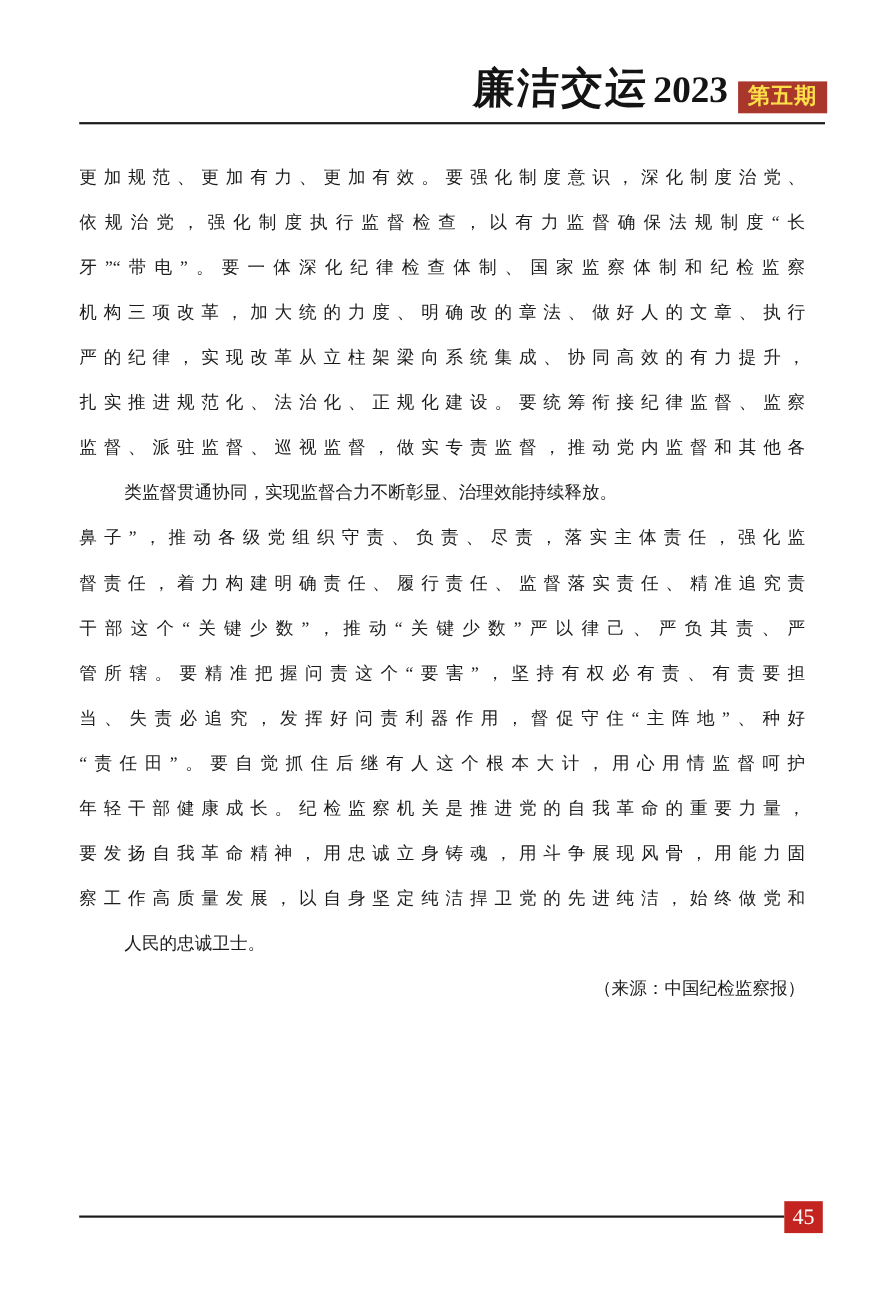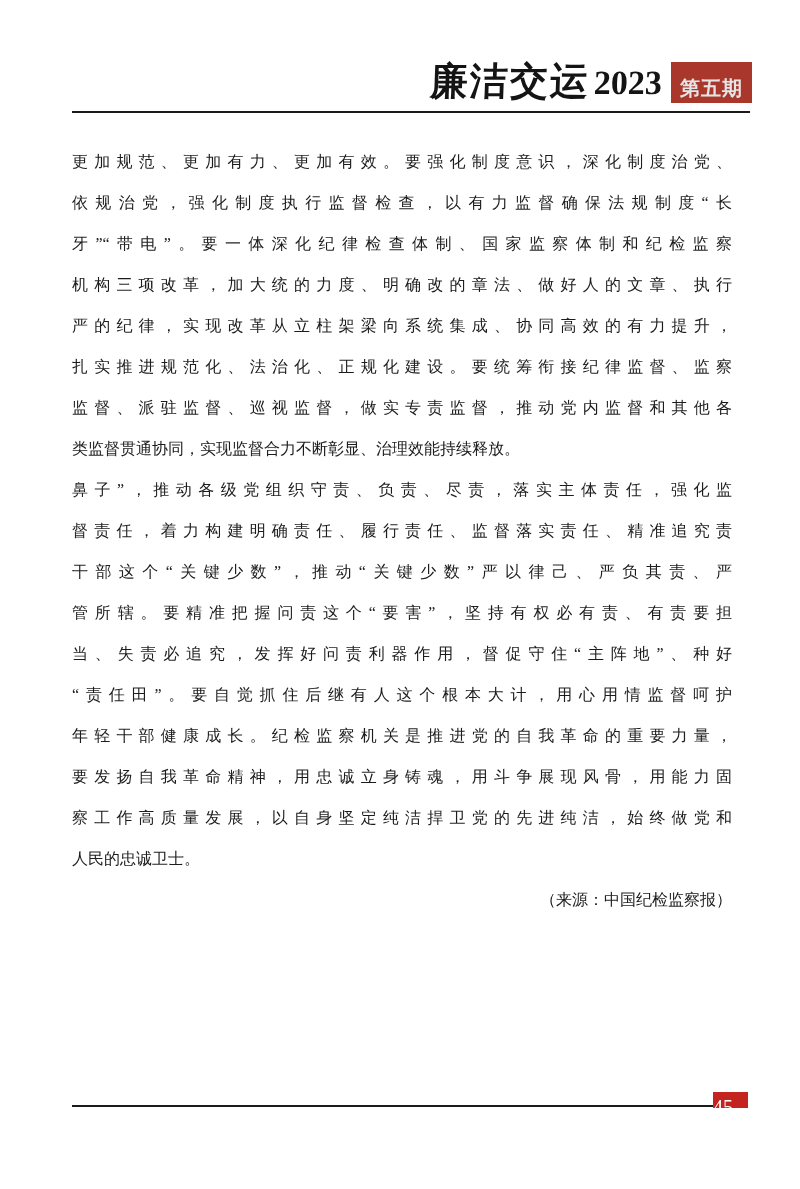--- a/index.html
+++ b/index.html
@@ -33,25 +33,25 @@
     white-space: nowrap;
   }
   .masthead-title .year {
     font-size: 34px;
     letter-spacing: 0;
     margin-left: 4px;
     transform: none;
   }
   .issue-badge {
     background: var(--issue-badge-bg, #a9372c);
-    color: #e5e5e5;
+    color: #fde047;
     font-size: 20px;
     line-height: 21px;
     font-weight: 600;
-    padding: 16px 9px 4px 9px;
+    padding: 4px 9px 4px 9px;
     letter-spacing: 1px;
     white-space: nowrap;
     margin-bottom: 1px;
   }
   .header-rule {
     position: absolute;
     top: 111px;
     left: 72px;
     right: 50px;
     height: 2px;
@@ -71,45 +71,47 @@
     display: block;
     height: 41px;
     line-height: 41px;
     white-space: nowrap;
     text-align: justify;
     text-align-last: justify;
     text-justify: inter-character;
   }
   .line.end {
     text-align-last: left;
+    margin-left: 41px;
   }
   .line.source {
     text-align: left;
     text-align-last: right;
   }
 
   
   .footer-rule {
     position: absolute;
     top: 1105px;
     left: 72px;
     width: 641px;
     height: 2px;
     background: var(--rule, #1a1a1a);
   }
   .page-badge {
     position: absolute;
     top: 1092px;
     left: 713px;
     width: 35px;
-    height: 16px;
+    height: 29px;
     background: var(--page-badge-bg, #c3241f);
     color: #ffffff;
     font-size: 20px;
     line-height: 30px;
+    text-align: center;
     font-family: "Liberation Serif", "DejaVu Serif", serif;
   }
 </style>
 </head>
 <body>
 
 <div class="page">
 
   <div class="masthead-row">
     <span class="masthead-title"><span>廉洁交运</span><span class="year">2023</span></span>

